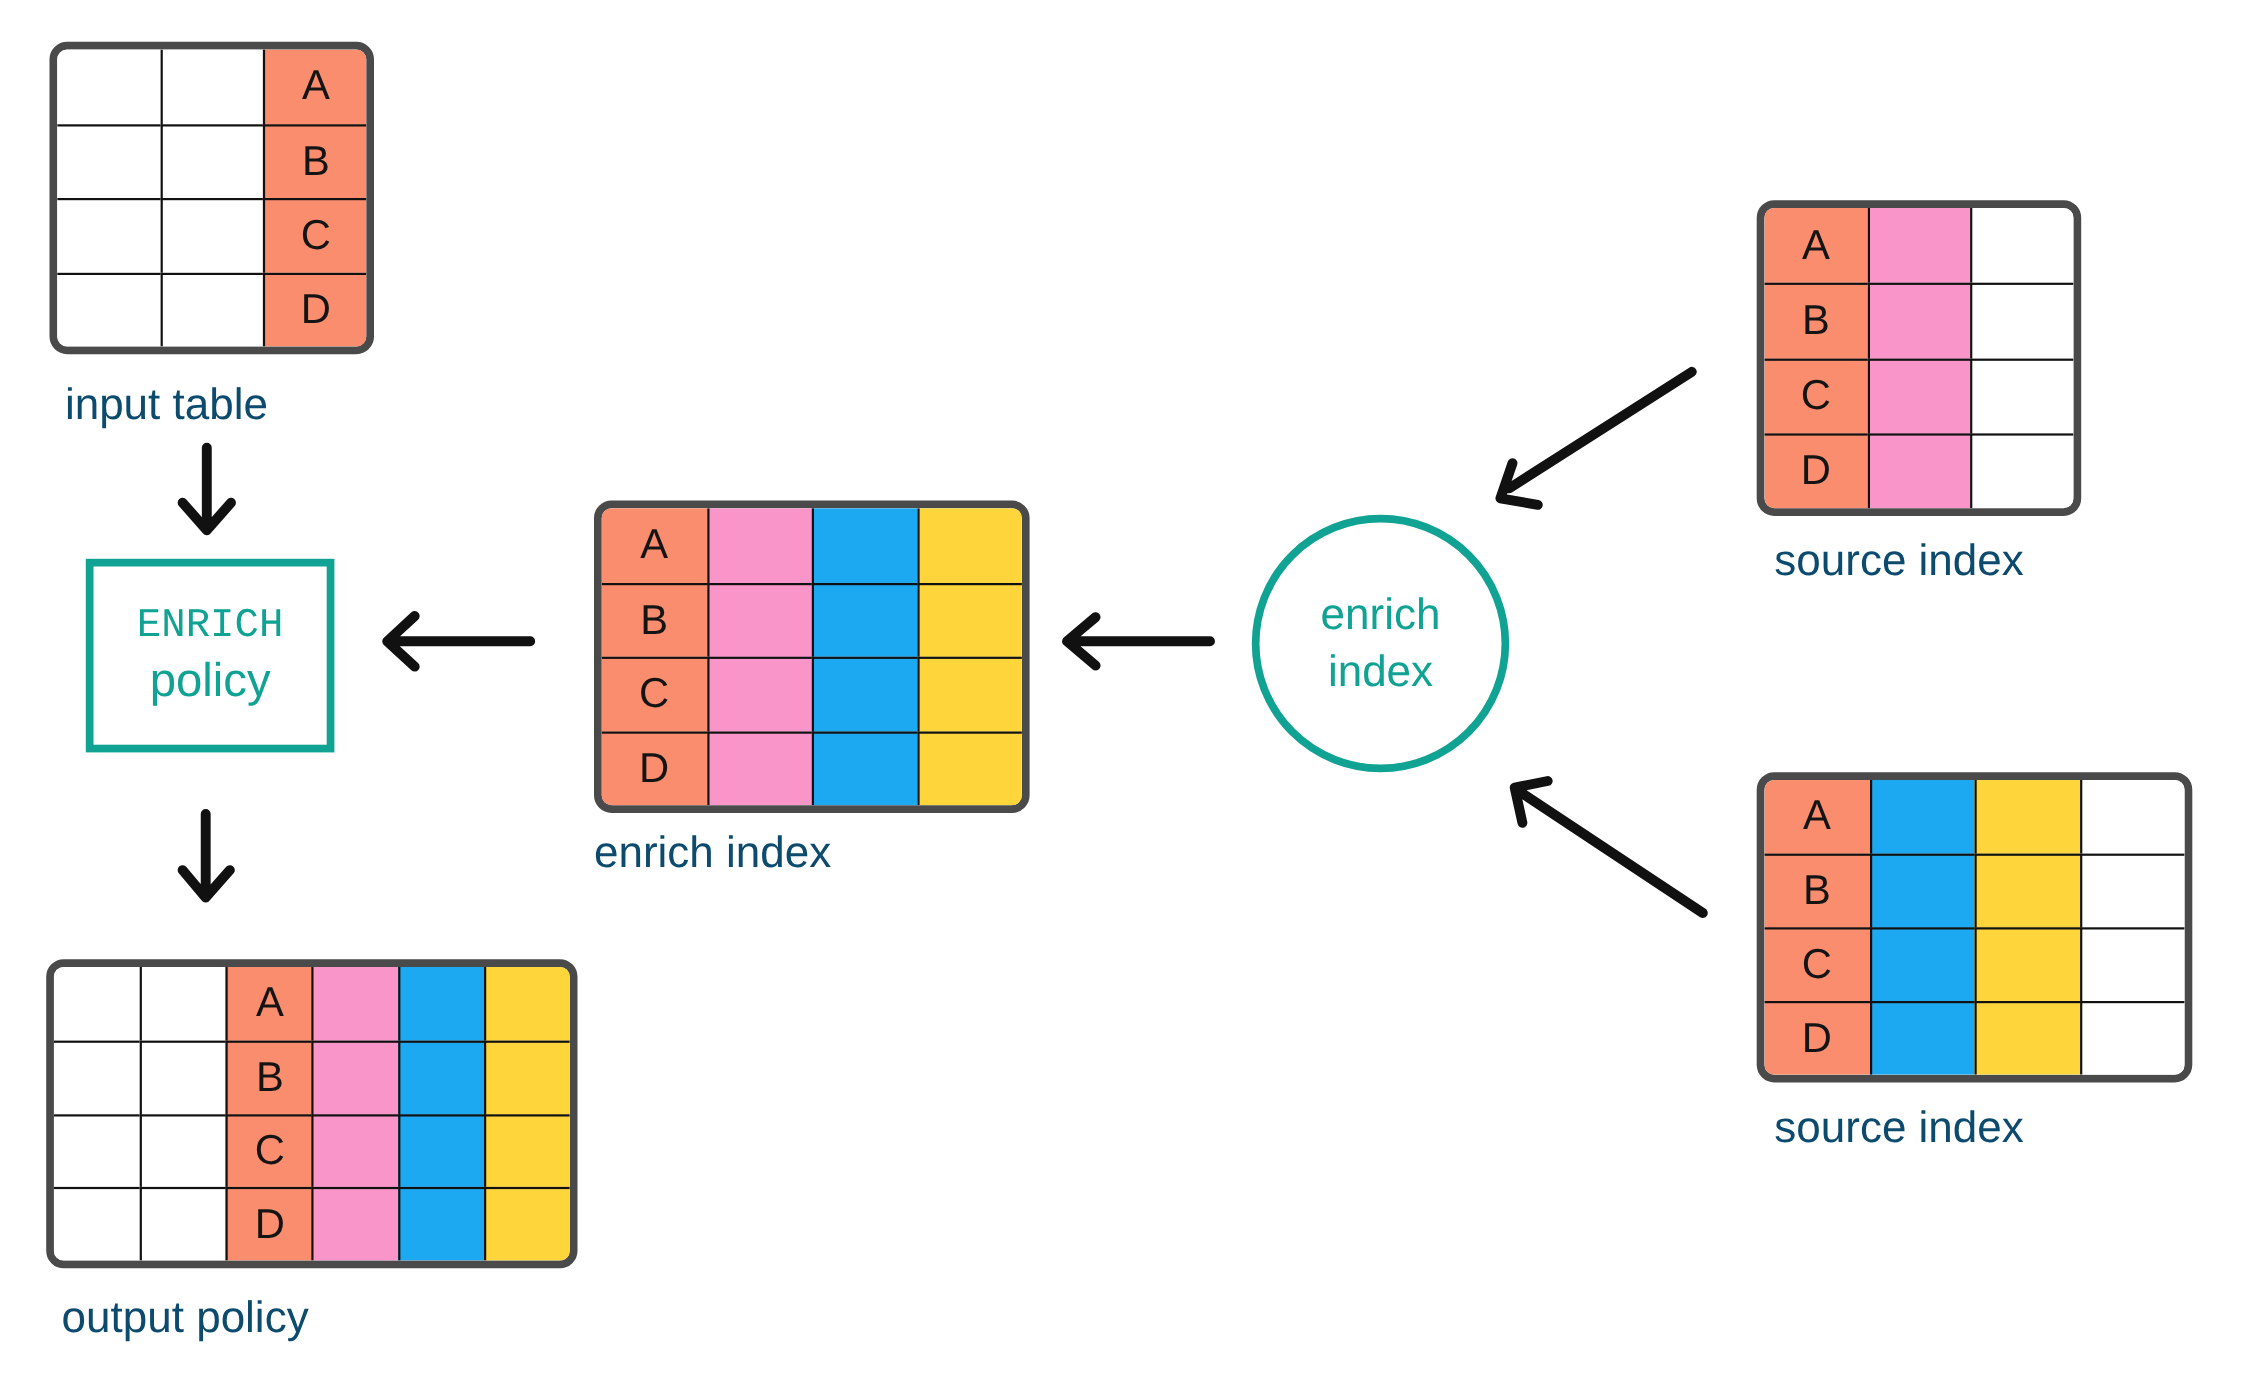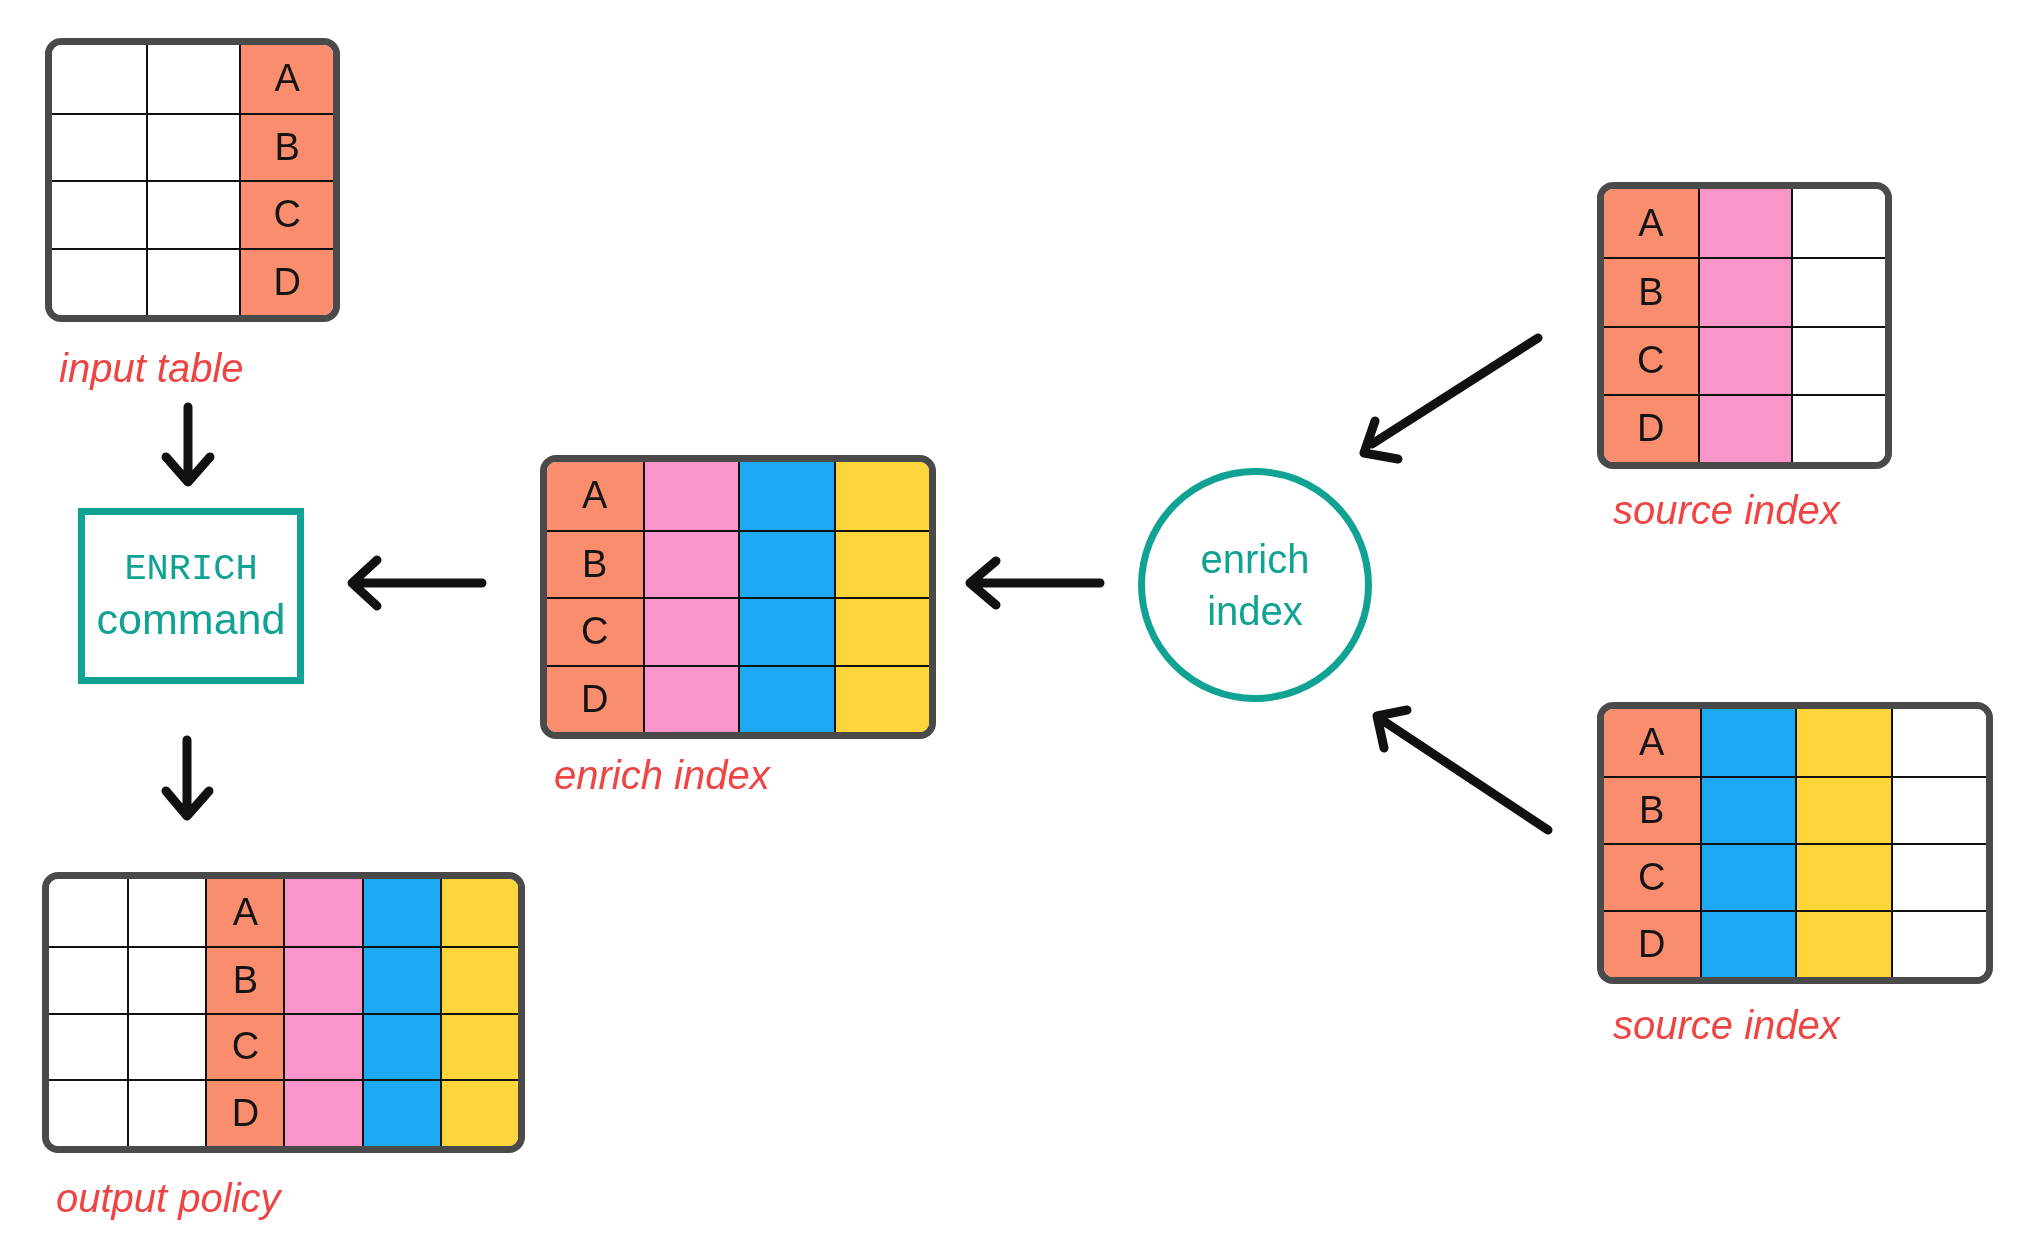--- a/index.html
+++ b/index.html
@@ -14,21 +14,21 @@
   .dtable{
     position:absolute;display:grid;grid-template-rows:repeat(4,1fr);
     box-sizing:border-box;border:7px solid var(--border-dark);
     border-radius:16px;overflow:hidden;background:#fff;
   }
   .cell{display:flex;align-items:center;justify-content:center;
         font-size:38px;color:#141414;box-sizing:border-box;}
   .cell.bl{border-left:2px solid var(--grid);}
   .cell.bt{border-top:2px solid var(--grid);}
 
-  .tlabel{position:absolute;font-size:40px;color:#ef4444;line-height:1.1;white-space:nowrap;font-style:italic;}
+  .tlabel{position:absolute;font-size:40px;color:#0c4a6e;line-height:1.1;white-space:nowrap;}
 
   
   .node-box{
     position:absolute;box-sizing:border-box;border:7px solid var(--teal);
     display:flex;flex-direction:column;align-items:center;justify-content:center;
     gap:10px;background:#fff;
   }
   .node-box .mono{font-family:"Liberation Mono", monospace;font-size:37px;color:var(--teal);line-height:1;}
   .node-box .sans{font-family:"Liberation Sans", sans-serif;font-size:43px;color:var(--teal);line-height:1;}
 
@@ -39,21 +39,21 @@
     background:#fff;color:var(--teal);font-size:40px;line-height:1.3;text-align:center;
   }
 
   
   #input-table{left:45px;top:38px;width:295px;height:284px;}
   #input-table-label{left:59px;top:346px;}
   #enrich-command{left:78px;top:508px;width:226px;height:176px;}
   #output-table{left:42px;top:872px;width:483px;height:281px;}
   #output-table-label{left:56px;top:1176px;}
   #enrich-index{left:540px;top:455px;width:396px;height:284px;}
-  #enrich-index-label{left:554px;top:753px;text-align:right;}
+  #enrich-index-label{left:540px;top:753px;text-align:right;}
   #enrich-policy{left:1138px;top:468px;width:234px;height:234px;}
   #source-index-top{left:1597px;top:182px;width:295px;height:287px;}
   #source-index-top-label{left:1613px;top:488px;}
   #source-index-bottom{left:1597px;top:702px;width:396px;height:282px;}
   #source-index-bottom-label{left:1613px;top:1003px;}
 </style>
 </head>
 <body>
 
 <div class="stage">
@@ -78,21 +78,21 @@
       <div class="cell bl bt" style="background: rgb(255, 255, 255);"></div>
       <div class="cell bl bt" style="background: rgb(250, 141, 110);">C</div>
       <div class="cell bt" style="background: rgb(255, 255, 255);"></div>
       <div class="cell bl bt" style="background: rgb(255, 255, 255);"></div>
       <div class="cell bl bt" style="background: rgb(250, 141, 110);">D</div>
     </div>
   <div class="tlabel" id="input-table-label">input table</div>
 
   <div class="node-box" id="enrich-command">
     <span class="mono">ENRICH</span>
-    <span class="sans">command</span>
+    <span class="sans">policy</span>
   </div>
 
   <div class="dtable" id="output-table" style="grid-template-columns: repeat(6, 1fr);">
       <div class="cell" style="background: rgb(255, 255, 255);"></div>
       <div class="cell bl" style="background: rgb(255, 255, 255);"></div>
       <div class="cell bl" style="background: rgb(250, 141, 110);">A</div>
       <div class="cell bl" style="background: rgb(249, 149, 201);"></div>
       <div class="cell bl" style="background: rgb(29, 168, 242);"></div>
       <div class="cell bl" style="background: rgb(254, 213, 58);"></div>
       <div class="cell bt" style="background: rgb(255, 255, 255);"></div>

